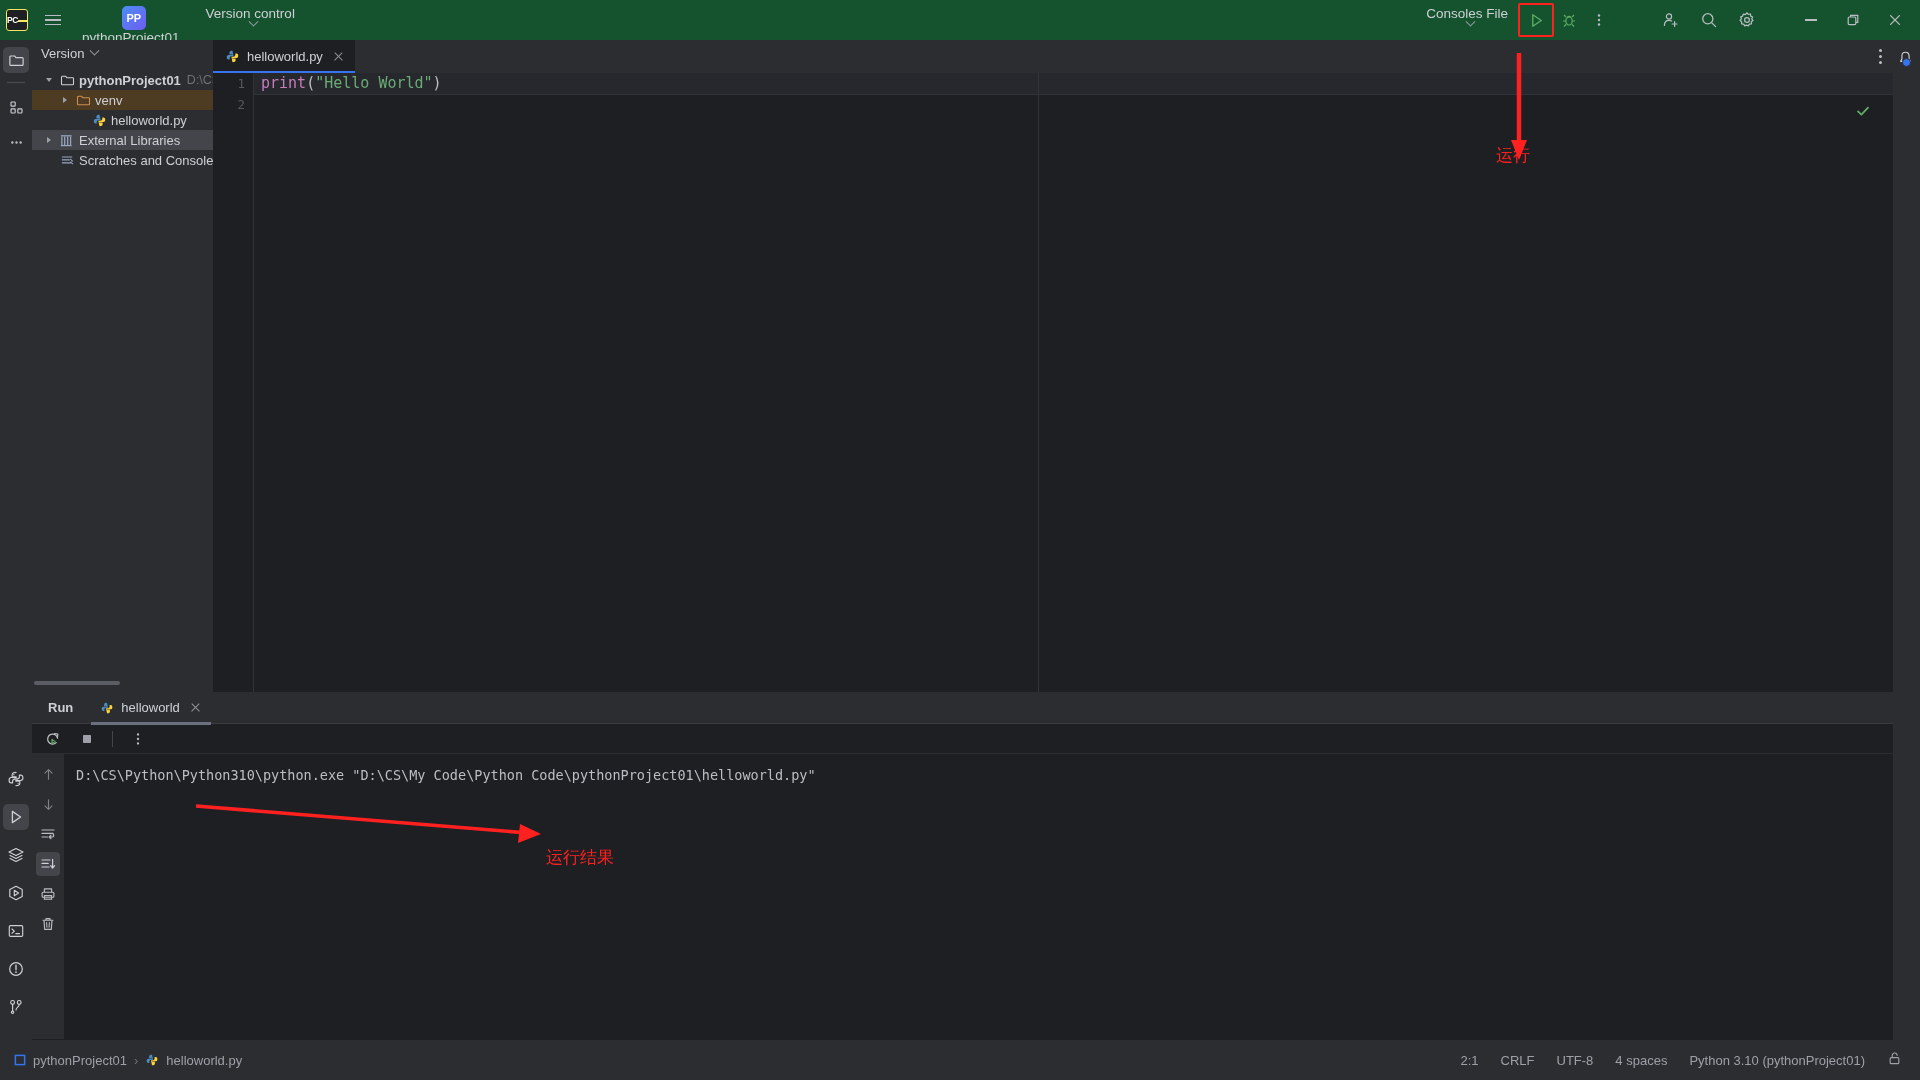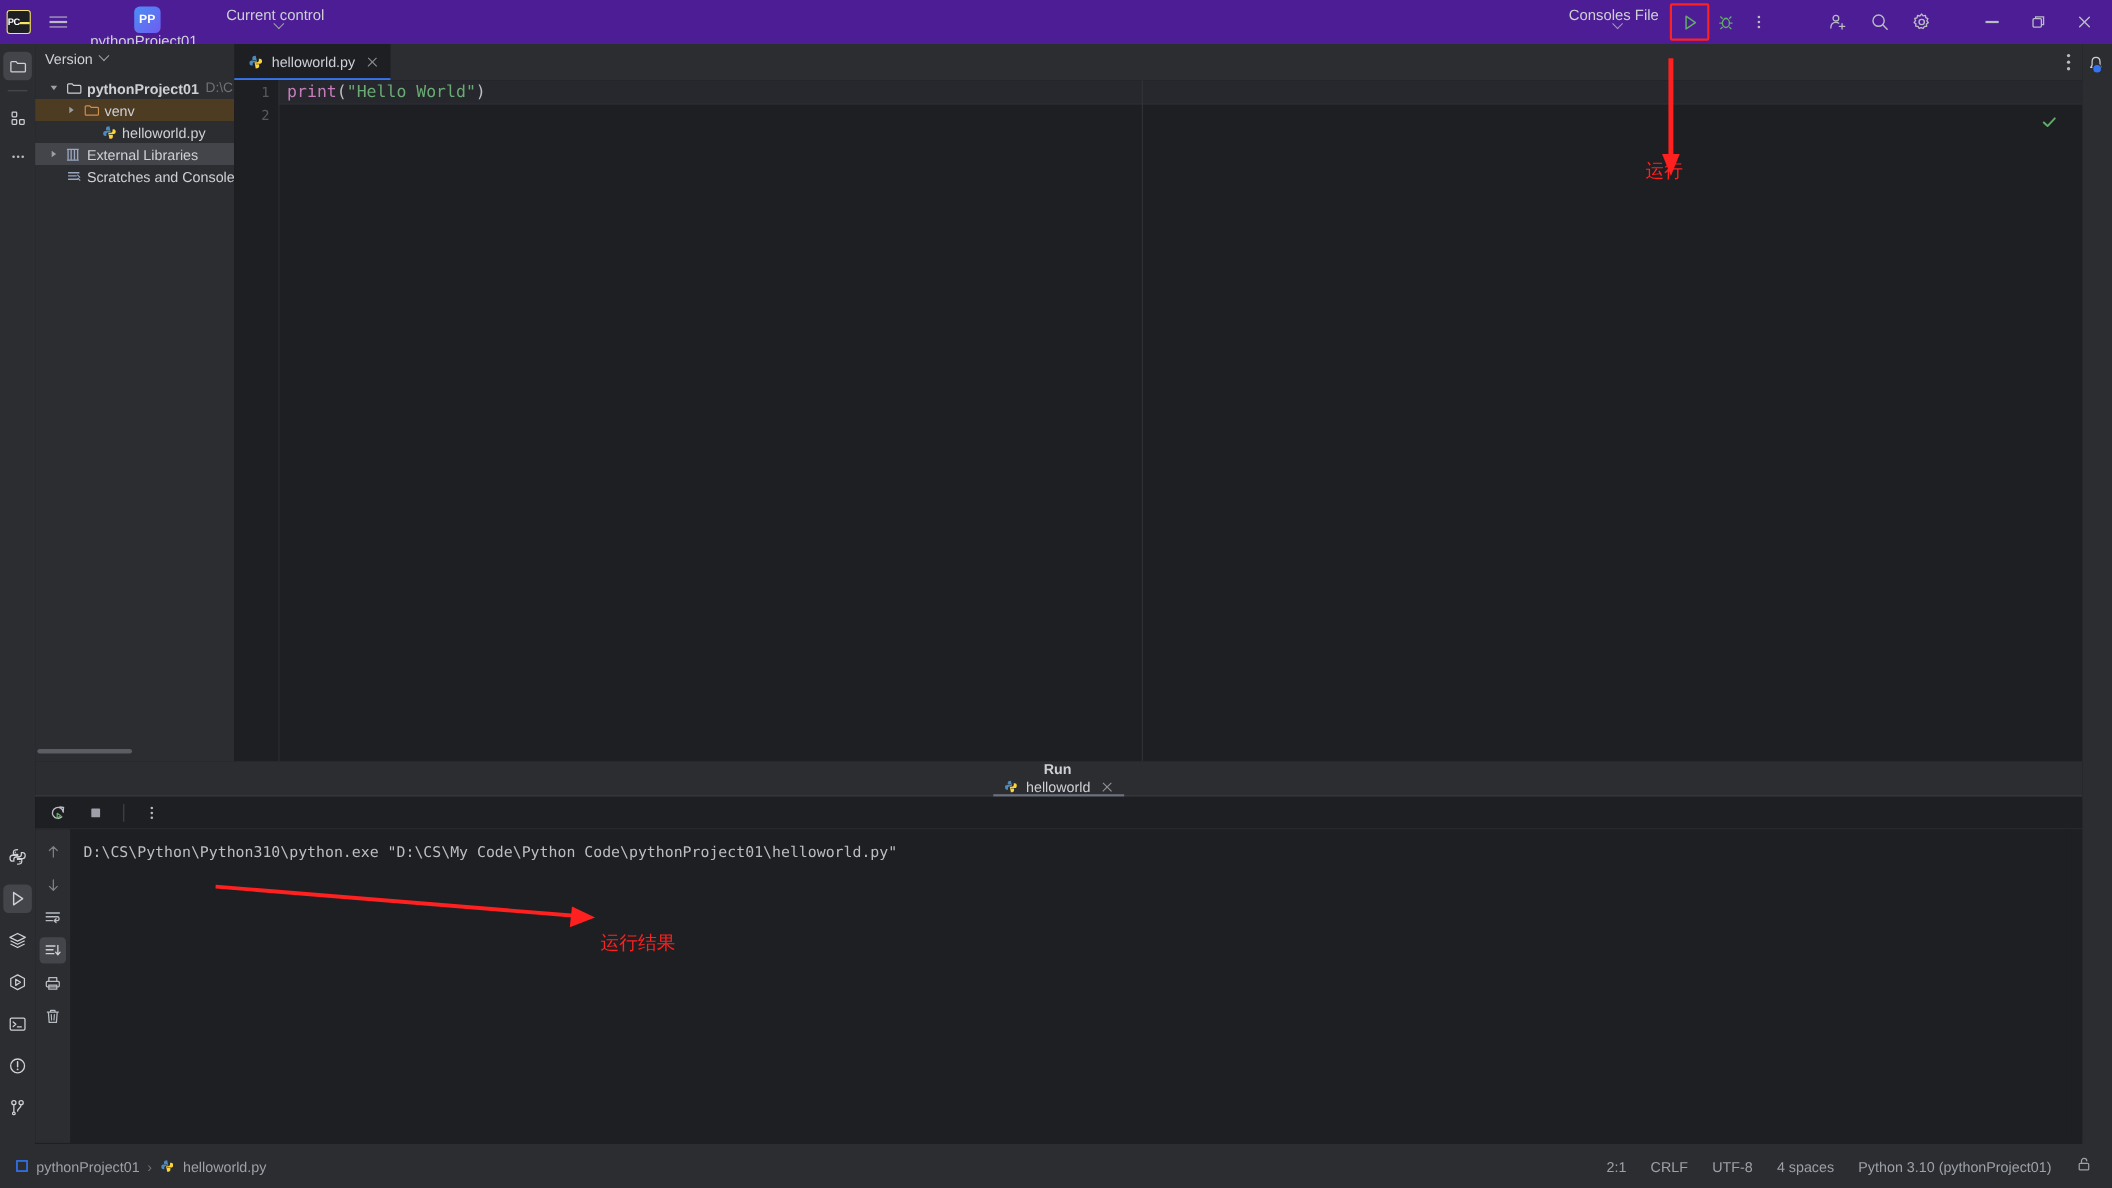--- a/index.html
+++ b/index.html
@@ -8,21 +8,21 @@
     background: #1e1f22;
     font-family: "Liberation Sans", sans-serif;
     color: #dfe1e5;
     overflow: hidden;
   }
   #app { position: relative; width: 1920px; height: 1080px; }
 
   
   .titlebar {
     position: absolute; left: 0; top: 0; width: 1920px; height: 40px;
-    background: #4c1d95;
+    background: #14532d;
     display: flex; align-items: center;
   }
   .tb-logo {
     width: 22px; height: 22px; margin-left: 6px;
     border: 1.5px solid #f5e663; border-radius: 3px;
     background: #1e1f22;
     display: flex; align-items: center; justify-content: center;
     font-size: 9px; font-weight: bold; color: #fff; line-height: 1;
     letter-spacing: -0.5px; flex: none;
   }
@@ -117,21 +117,21 @@
   .k-st { color: #6aab73; }
   .rowline { position:absolute; left:0; right:0; height:1px; background:#303338; }
   .vline { position:absolute; top:0; bottom:0; width:1px; background:#303338; }
   .checkmark { position:absolute; right: 22px; top: 30px; }
   .hl-strip { position:absolute; left:0; right:0; height: 21px; background:#26282e; }
 
   
   .runpanel { position:absolute; left: 32px; top: 692px; width: 1861px; height: 348px;
     background: #1e1f22; }
   .rp-tabs { height: 32px; background:#2b2d30; display:flex; align-items:center;
-    border-bottom: 1px solid #393b40; position:relative;flex-direction:column; }
+    border-bottom: 1px solid #393b40; position:relative; }
   .rp-tab { height: 32px; display:flex; align-items:center; font-size:13px; color:#ced0d6;
     padding: 0 9px; position:relative; }
   .rp-tab.titleonly { font-weight: bold; padding-left: 16px; padding-right: 18px; }
   .rp-tab .tabund { position:absolute; left:0; bottom:-1px; width:100%; height:2.5px; background:#6c707e; }
   .rp-toolbar { height: 30px; background:#1e1f22; display:flex; align-items:center;
     padding-left: 6px; gap: 4px; border-bottom: 1px solid #2b2d30; }
   .tb-sep { width:1px; height:16px; background:#43454a; margin: 0 6px; }
   .rp-body { position:relative; height: 285px; display:flex; }
   .rp-side { width: 32px; background:#2b2d30; display:flex; flex-direction:column;
     align-items:center; padding-top: 8px; gap: 6px; }
@@ -177,21 +177,21 @@
       <i></i>
         <i></i>
         <i></i>
     </div>
     <div class="tb-item">
       <div class="proj-badge">PP</div>
       <span class="tb-text">pythonProject01</span>
       <span class="chev"></span>
     </div>
     <div class="tb-item" style="margin-left:18px">
-      <span class="tb-text" style="margin-left:0">Current control</span>
+      <span class="tb-text" style="margin-left:0">Version control</span>
       <span class="chev"></span>
     </div>
 
     <div class="tb-spacer"></div>
 
     <div class="tb-right">
       <div class="tb-item runcfg">
         <span>Consoles File</span>
         <span class="chev"></span>
       </div>

